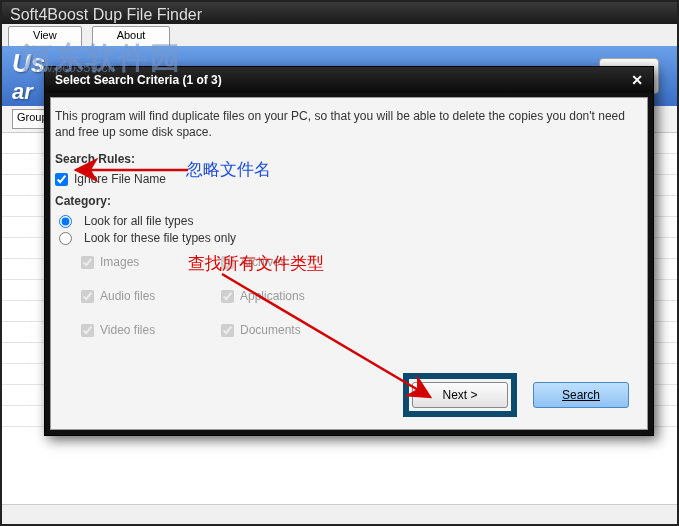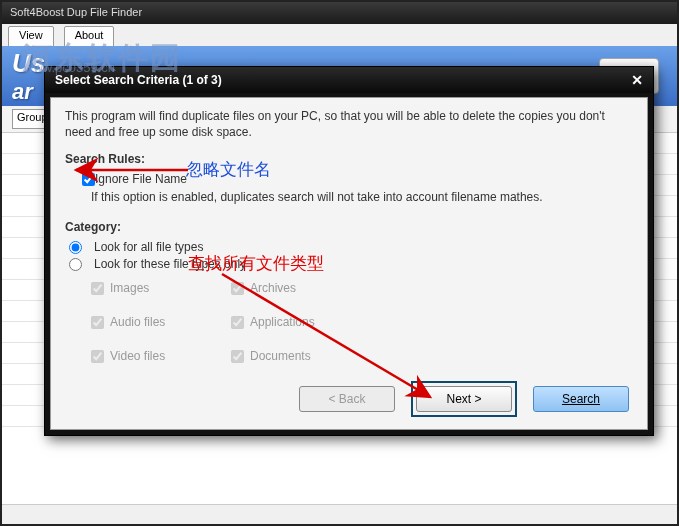--- a/index.html
+++ b/index.html
@@ -1,47 +1,47 @@
 <!DOCTYPE html>
 <html><head>
 <meta charset="utf-8">
 <style>
 * { margin: 0; padding: 0; box-sizing: border-box; font-family: "Segoe UI", Tahoma, Arial, sans-serif; }
 body { width: 679px; height: 526px; background: #fff; position: relative; overflow: hidden; border: 2px solid #222; }
 .app-window { width: 100%; height: 100%; background: #e8e8e8; display: flex; flex-direction: column; }
-.titlebar { height: 22px; background: linear-gradient(#3a3a3a,#1a1a1a); color: #ddd; font-size: 11px; padding: 4px 8px; }
+.titlebar { height: 22px; background: linear-gradient(#3a3a3a,#1a1a1a); color: #ddd; font-size: 16px; padding: 4px 8px; }
 .menubar { height: 22px; padding: 2px 6px; background: #f0f0f0; font-size: 11px; display: flex; gap: 10px; }
-.menu-item { padding: 1px 10px; border: 1px solid #999; border-radius: 2px; background: #fdfdfd; cursor: pointer; height:25px; line-height:14px;}
+.menu-item { padding: 1px 24px; border: 1px solid #999; border-radius: 2px; background: #fdfdfd; cursor: pointer; height:25px; line-height:14px;}
 .banner { height: 60px; background: linear-gradient(180deg,#6aa0e8 0%,#3b6fc8 100%); display: flex; align-items: center; padding: 0 10px; position: relative; }
 .banner-text { color:#fff; font-weight:bold; font-size:26px; text-shadow:1px 1px 2px rgba(0,0,0,.4); font-style:italic;}
 .banner-btn { position:absolute; right:18px; top:12px; height:36px; min-width:60px; background:linear-gradient(#fff,#e8e8e8); border:1px solid #aaa; border-radius:4px; font-size:12px; padding:0 14px;}
 .toolbar2 { height:26px; padding:3px 10px; background:#f4f4f4; display:flex; align-items:center; }
 .combo { height:20px; border:1px solid #999; background:#fff; font-size:11px; padding:1px 4px; width:50px;}
 .grid-area { flex:1; background:#fff; border-top:1px solid #ccc; }
 .grid-row { height:21px; border-bottom:1px solid #e4e4e4; }
 .statusbar { height:20px; background:#f0f0f0; border-top:1px solid #ccc;}
 
 .modal-shadow { position:absolute; left:42px; top:64px; width:610px; height:370px; background:#111; border:1px solid #000; box-shadow:4px 4px 12px rgba(0,0,0,.6);}
 .modal-title { height:26px; background:linear-gradient(#2a2a2a,#0a0a0a); color:#fff; font-size:12px; padding:5px 10px; font-weight:bold; display:flex; justify-content:space-between; align-items:center;text-align:center;}
 .modal-close { color:#fff; font-size:14px; cursor:pointer; }
-.modal-body { position:absolute; left:5px; top:30px; right:5px; bottom:5px; background:#f4f4f4; border:1px solid #999; padding:10px 14px; font-size:12px; color:#333;}
+.modal-body { position:absolute; left:5px; top:30px; right:5px; bottom:5px; background:#f4f4f4; border:1px solid #999; padding:10px 4px; font-size:12px; color:#333;}
 .intro { line-height:1.35; margin-bottom:12px;}
 .section-label { font-weight:bold; margin-bottom:6px; display:block;}
-.rule-line { display:flex; align-items:center; gap:0; margin-bottom:4px; margin-left:17px;}
+.rule-line { display:flex; align-items:center; gap:6px; margin-bottom:4px; margin-left:0;}
 .rule-desc { margin-left:26px; margin-bottom:16px;}
 .cat-block { margin-top:8px;}
 .radio-line { display:flex; align-items:center; gap:12px; margin:3px 0 3px 4px;}
 .filetype-grid { display:grid; grid-template-columns:120px 120px; gap:20px 20px; margin:10px 0 0 26px;}
 .ft-item { display:flex; align-items:center; gap:6px; color:#9a9a9a;}
 .ft-item input { accent-color:#888;}
 .btn-row { position:absolute; bottom:12px; right:18px; display:flex; gap:16px; align-items:center;}
 .btn { width:96px; height:26px; border:1px solid #888; border-radius:3px; background:linear-gradient(#fdfdfd,#e2e2e2); font-size:12px; cursor:pointer;}
 .btn:disabled { color:#9a9a9a; background:#ececec; cursor:default;}
 .btn.primary { background:linear-gradient(#bfe0ff,#8fc2f2); border-color:#4a88c4;text-decoration:underline;}
-.next-wrap { padding:3px; border:2px solid #0c4a6e;}
+.next-wrap { padding:3px; border:6px solid #0c4a6e;}
 
 .watermark { position:absolute; left:20px; top:36px; color:rgba(120,150,200,.6); font-size:30px; font-weight:bold; letter-spacing:2px; pointer-events:none; z-index:50; }
 .watermark-sub { position:absolute; left:22px; top:58px; color:rgba(120,150,200,.55); font-size:13px; pointer-events:none; z-index:50;}
 
 .anno1 { position:absolute; left:184px; top:156px; color:#1d4ed8; font-size:17px; font-family:"SimSun","Microsoft YaHei",sans-serif; z-index:60; pointer-events:none;}
 .anno2 { position:absolute; left:186px; top:250px; color:#e00000; font-size:17px; font-family:"SimSun","Microsoft YaHei",sans-serif; z-index:60; pointer-events:none;}
 
 svg.arrow { position:absolute; left:0; top:0; width:679px; height:526px; z-index:55; pointer-events:none;}
 </style>
 </head>
@@ -90,21 +90,20 @@
     <span class="modal-close">✕</span>
   </div>
   <div class="modal-body">
     <div class="intro">This program will find duplicate files on your PC, so that you will be able to delete the copies you don't need and free up some disk space.</div>
 
     <span class="section-label">Search Rules:</span>
     <label class="rule-line">
       <input type="checkbox" checked="" style="">
       <span>Ignore File Name</span>
     </label>
-    <div class="rule-desc">If this option is enabled, duplicates search will not take into account filename mathes.</div>
 
     <div class="cat-block">
       <span class="section-label">Category:</span>
       <label class="radio-line">
         <input type="radio" name="cat" checked="" style="">
         <span>Look for all file types</span>
       </label>
       <label class="radio-line">
         <input type="radio" name="cat" style="">
         <span>Look for these file types only</span>
@@ -132,21 +131,20 @@
             <span>Video files</span>
           </label>
         <label class="ft-item">
             <input type="checkbox" checked="" disabled="" style="">
             <span>Documents</span>
           </label>
       </div>
     </div>
 
     <div class="btn-row">
-      <button class="btn" disabled="">&lt; Back</button>
       <span class="next-wrap">
         <button class="btn">Next &gt;</button>
       </span>
       <button class="btn primary">Search</button>
     </div>
   </div>
 </div>
 
 <div class="watermark">河东软件园</div>
 <div class="watermark-sub">www.pc0359.cn</div>

